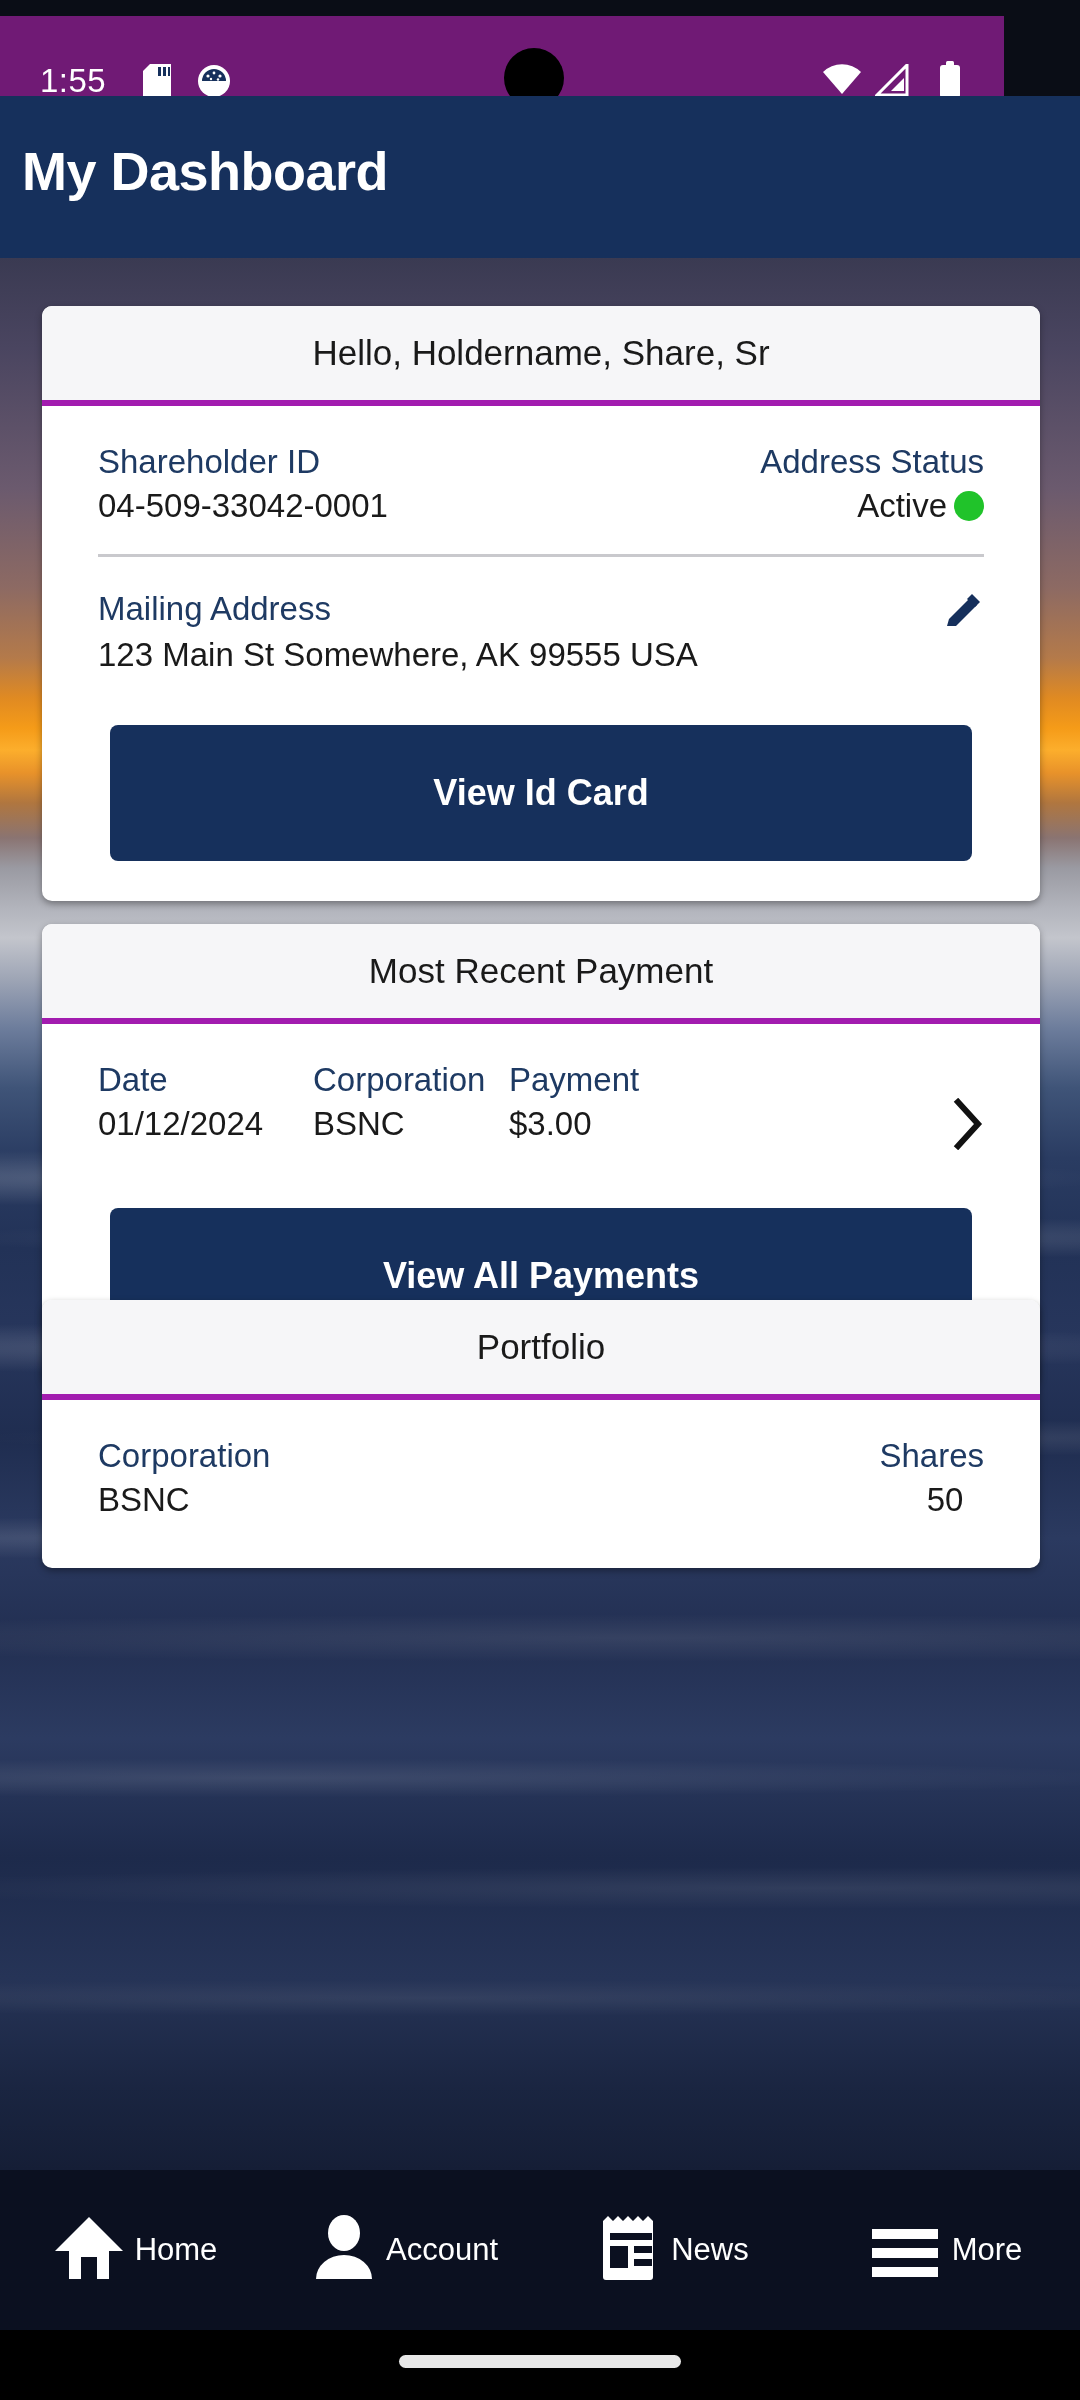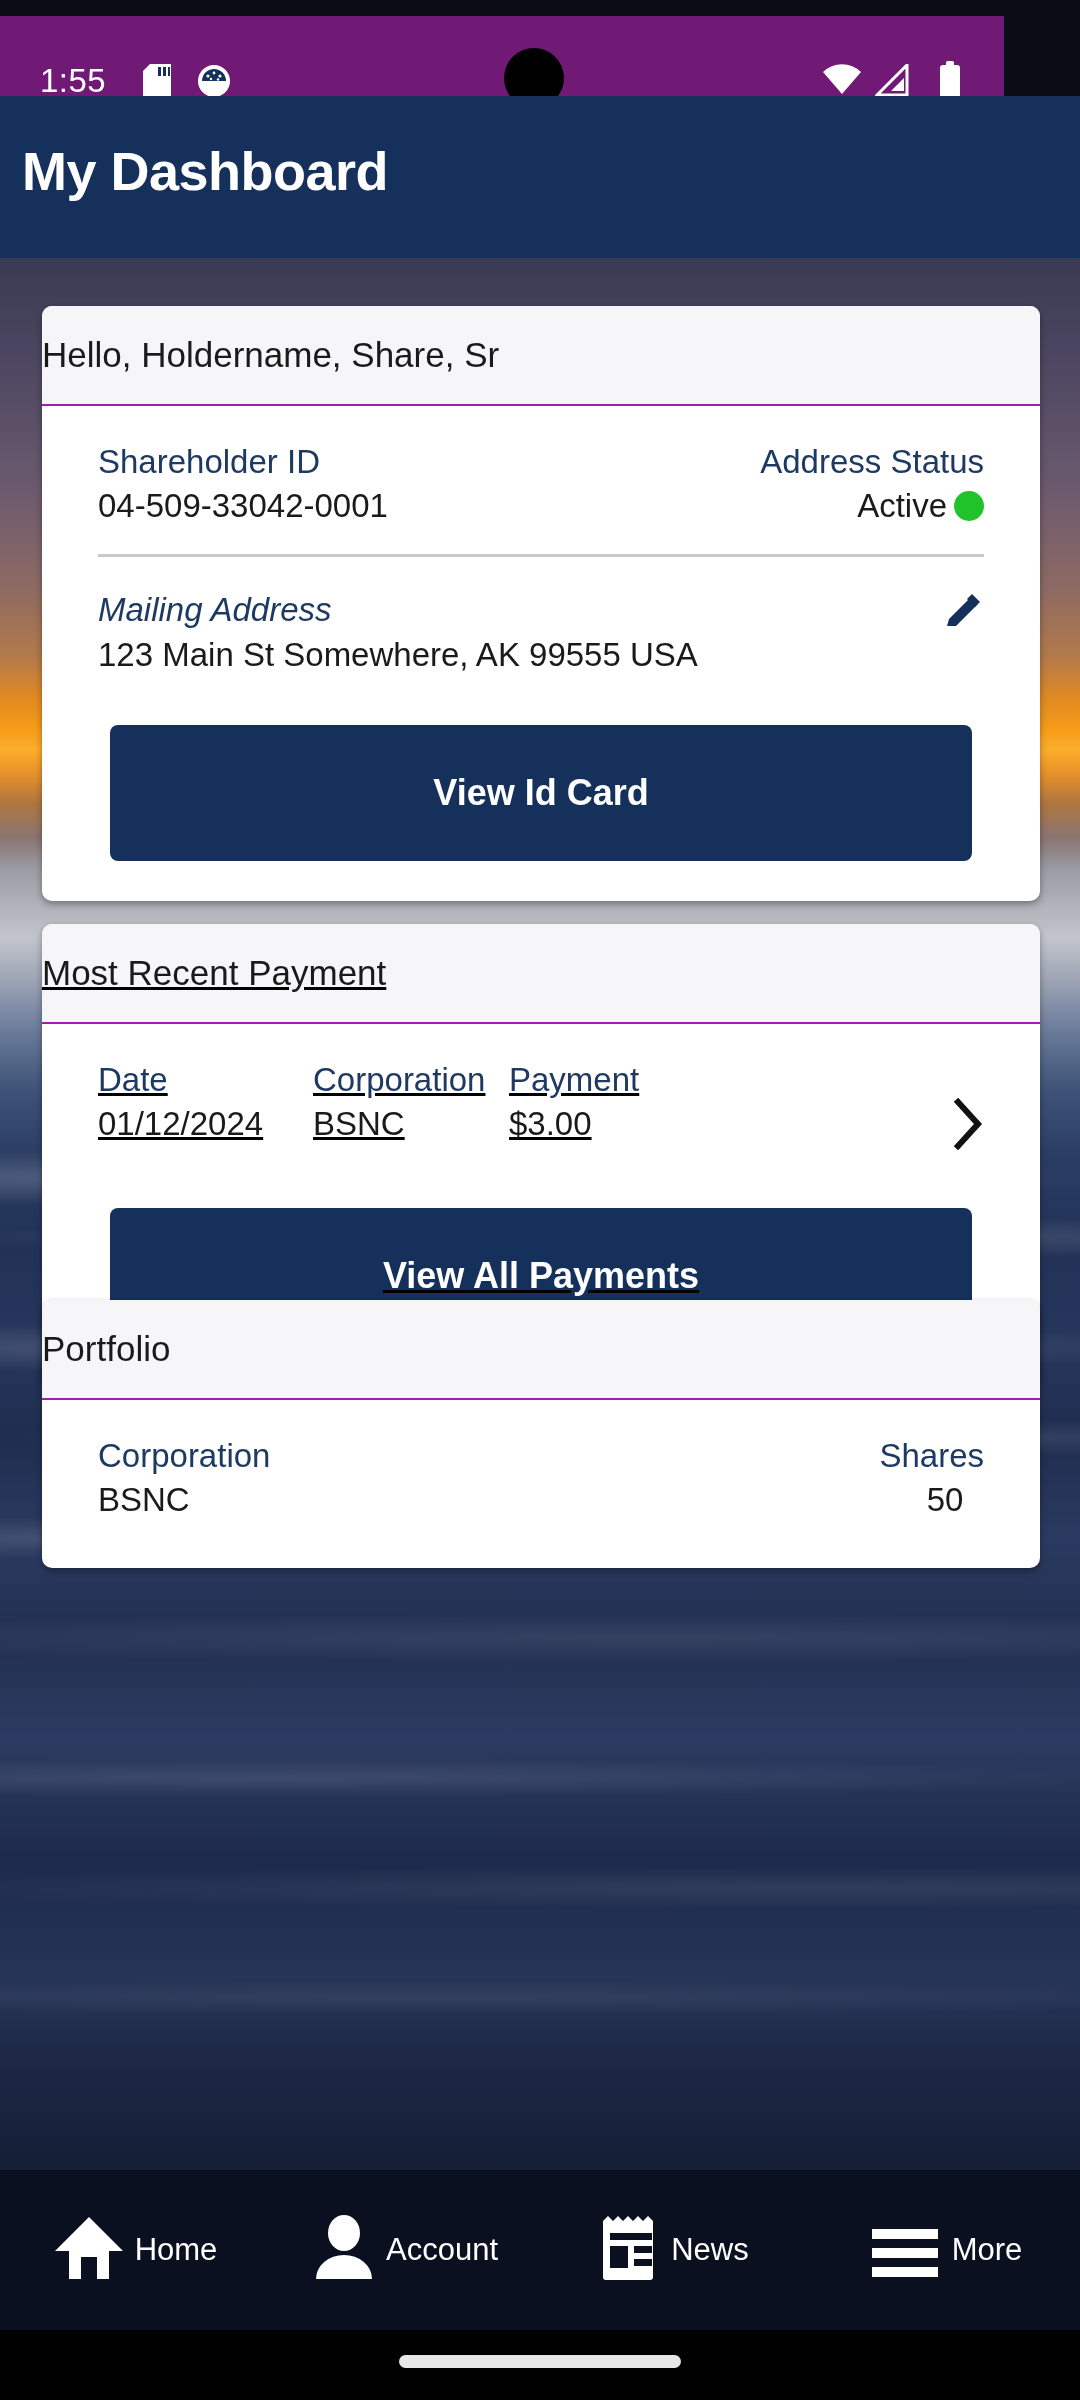--- a/index.html
+++ b/index.html
@@ -106,22 +106,22 @@
   .card{
     position:absolute; left:42px; width:998px;
     background:#ffffff;
     border-radius:10px;
     box-shadow:0 3px 7px rgba(0,0,0,.35);
     overflow:hidden;
   }
   .card-header{
     height:100px;
     background:#f6f6f8;
-    border-bottom:2px solid #a21caf;
-    display:flex; align-items:center; justify-content:flex-start;
+    border-bottom:6px solid #a21caf;
+    display:flex; align-items:center; justify-content:center;
   }
   .card-header-title{
     font-size:35px; color:#1a1a1a;
   }
   .card-body{ padding:0 56px; }
 
   .row{ display:flex; }
   .label{
     color:#1e3a63; font-size:33px; line-height:44px;
   }
@@ -142,25 +142,25 @@
   }
 
   
   #card-account{ top:48px; }
   #acct-grid{ padding-top:34px; }
   #sh-label{ }
   #status-label{ margin-left:auto; }
   #sh-value{ }
   #status-value-wrap{ margin-left:auto; display:flex; align-items:center; gap:7px; }
   #status-dot{ width:30px; height:30px; border-radius:50%; background:#20c32a; }
-  #addr-label-row{ display:flex; align-items:center;font-style:italic; }
+  #addr-label-row{ display:flex; align-items:flex-start; }
   #edit-icon{ margin-left:auto; margin-top:4px; }
 
   
-  #card-payment{ top:666px;text-decoration:underline; }
+  #card-payment{ top:666px; }
   #pay-head-row{ padding-top:34px; }
   #pay-head-row .label:nth-child(1){ width:215px; }
   #pay-head-row .label:nth-child(2){ width:196px; }
   #pay-row .value:nth-child(1){ width:215px; }
   #pay-row .value:nth-child(2){ width:196px; }
   #pay-chevron{ margin-left:auto; margin-top:-4px; }
 
   
   #card-portfolio{ top:1042px; }
   #pf-head-row{ padding-top:34px; }

